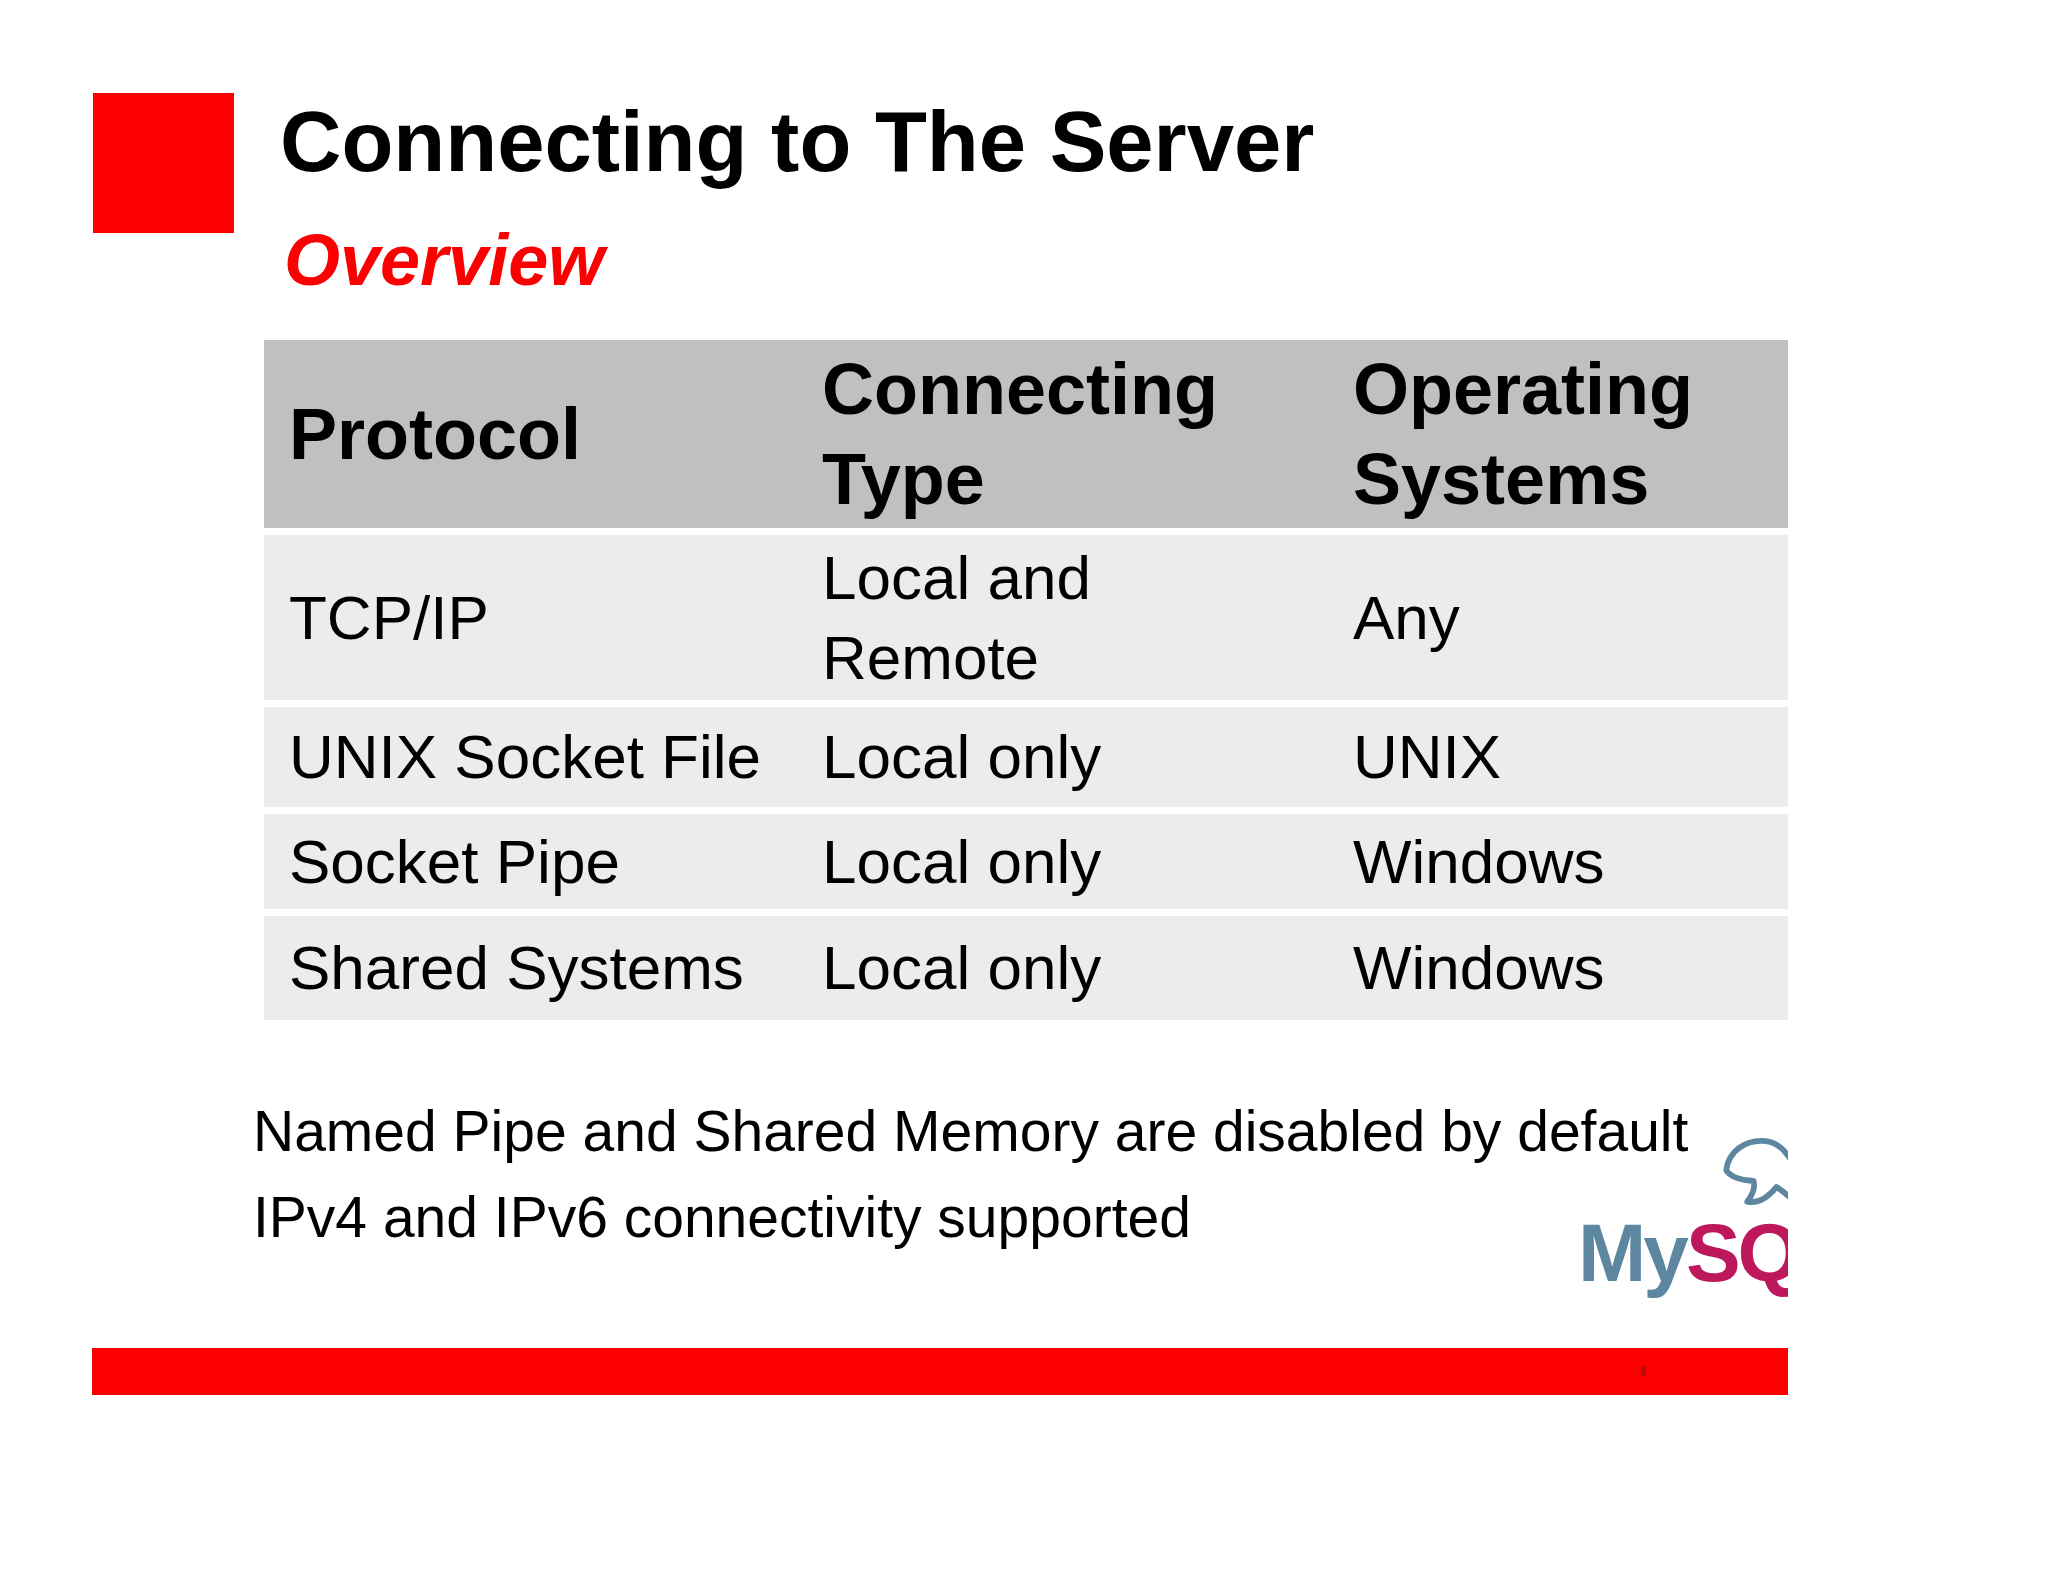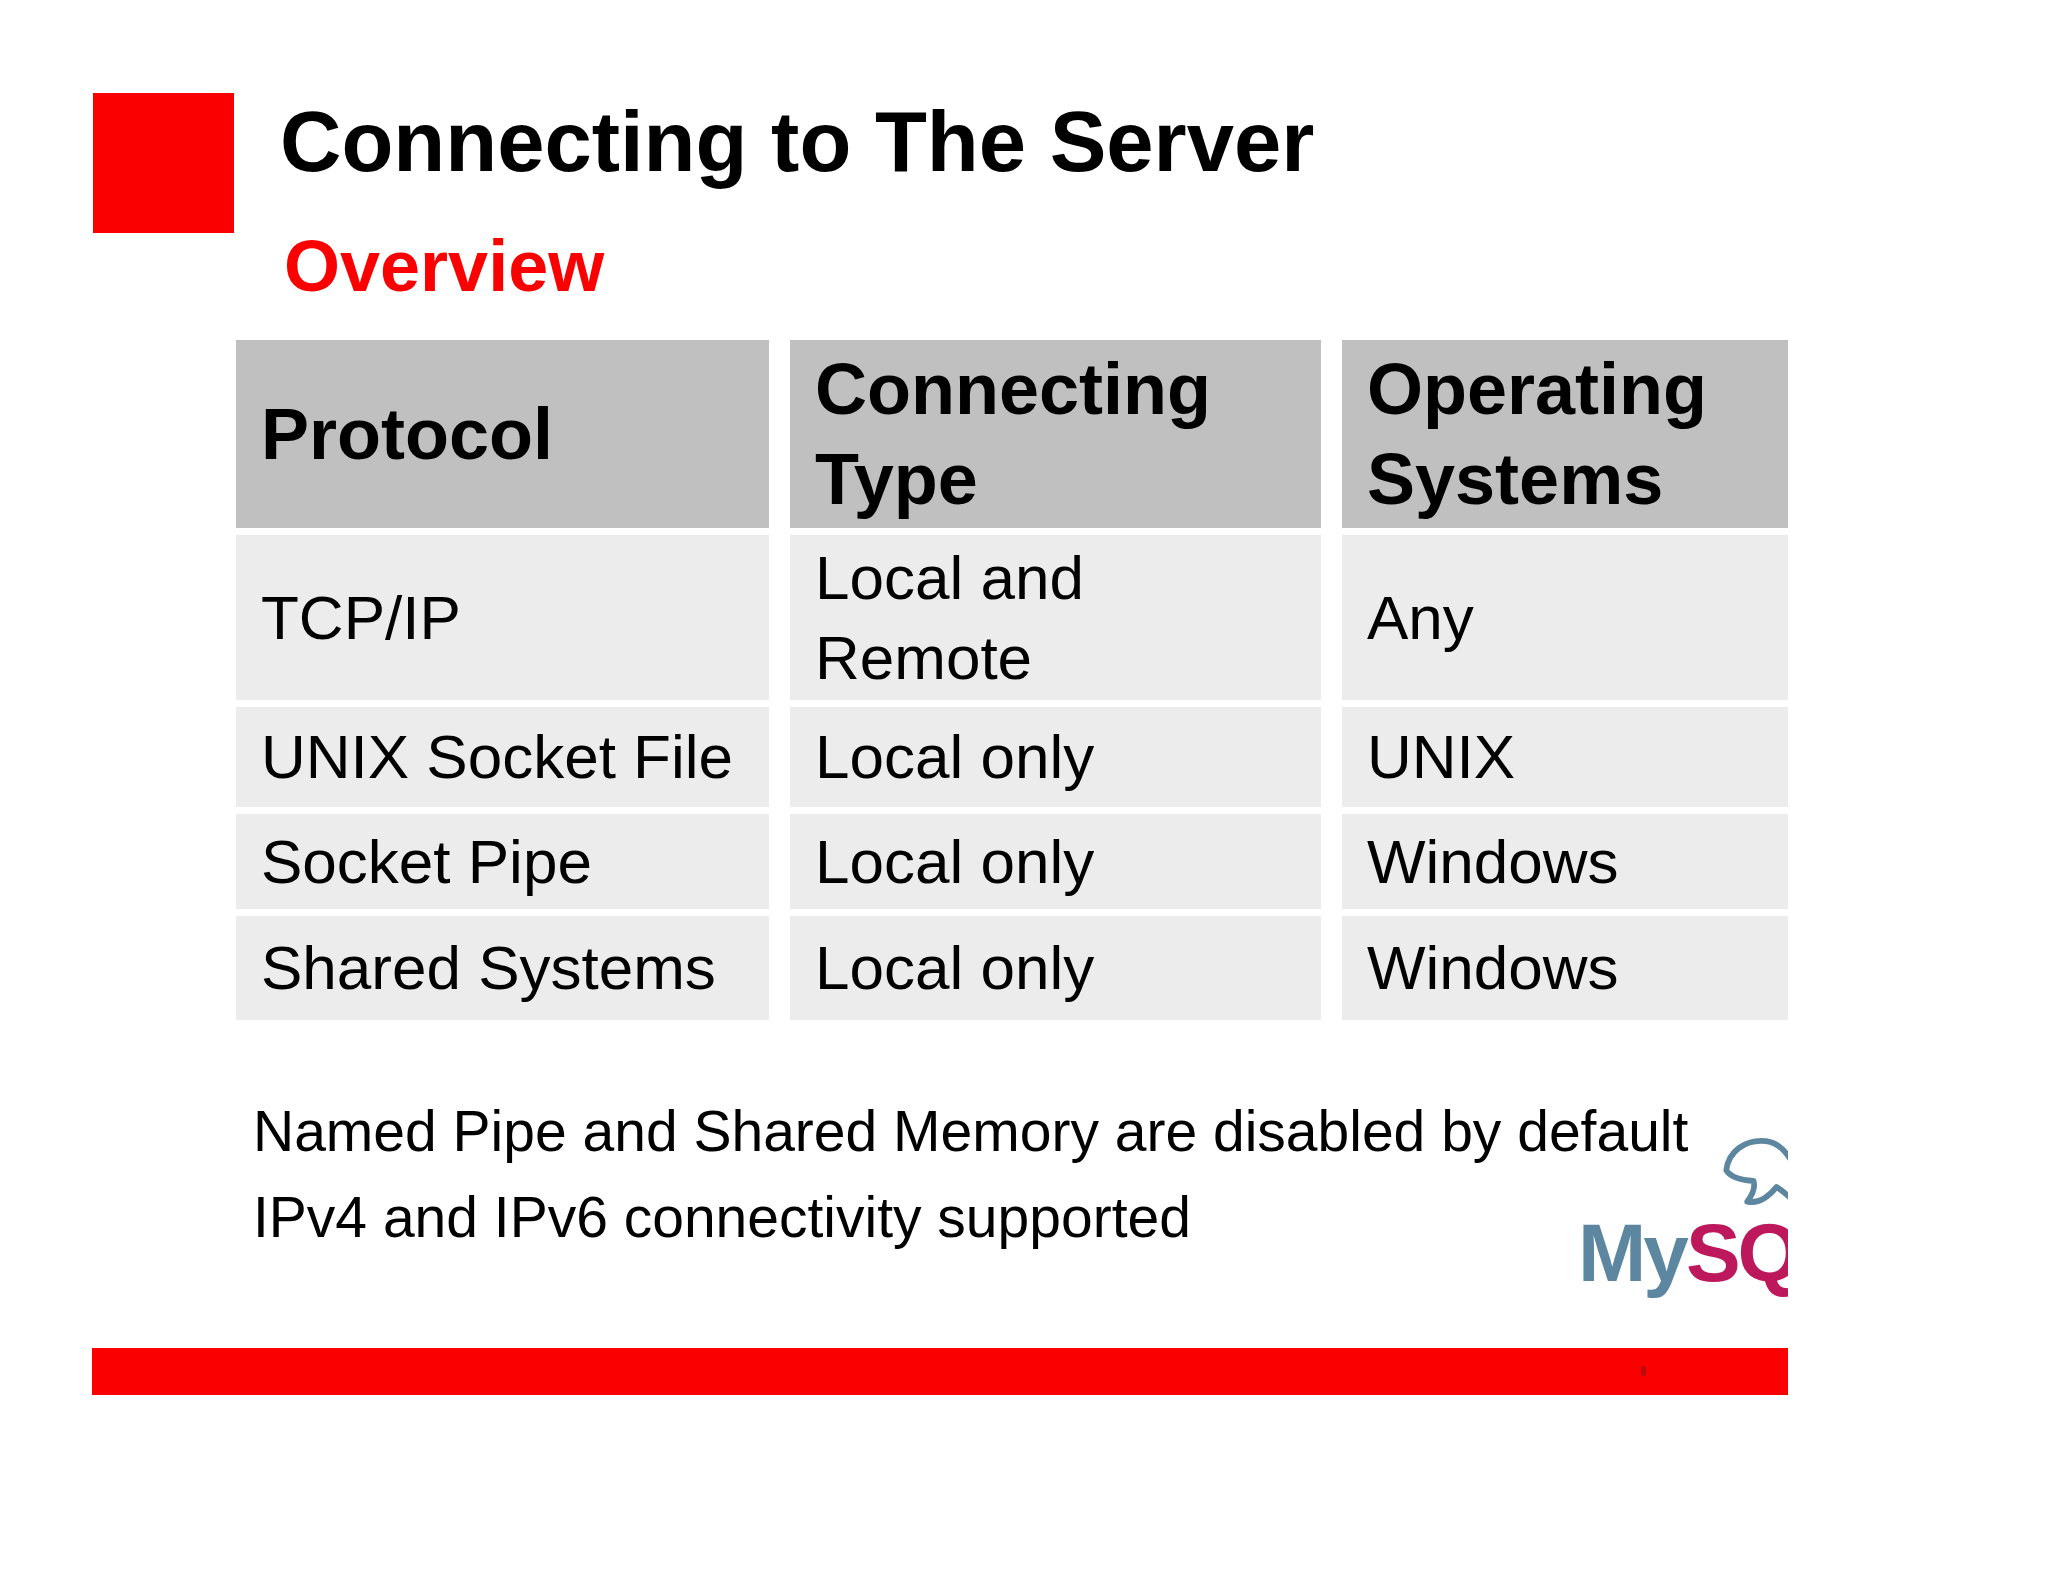--- a/index.html
+++ b/index.html
@@ -2,26 +2,26 @@
 <html><head>
 <meta charset="utf-8">
 <style>
   html,body{margin:0;padding:0;background:#ffffff;}
   body{font-family:"Liberation Sans",sans-serif;}
   .slide{position:relative;width:1788px;height:1582px;background:#ffffff;overflow:hidden;}
 
   .accent-square{position:absolute;left:93px;top:93px;width:141px;height:140px;background:#fb0000;}
 
   .title{position:absolute;left:280px;top:99px;font-size:85px;line-height:1;font-weight:bold;color:#000000;white-space:nowrap;}
-  .subtitle{position:absolute;left:284px;top:230px;font-size:72px;line-height:1;font-weight:bold;color:#fb0000;white-space:nowrap;}
+  .subtitle{position:absolute;left:284px;top:224px;font-size:72px;line-height:1;font-weight:bold;color:#fb0000;white-space:nowrap;font-style:italic;}
 
-  .ptable{position:absolute;left:236px;top:340px;display:grid;
+  .ptable{position:absolute;left:264px;top:340px;display:grid;
           grid-template-columns:533px 531px 536px;
           grid-template-rows:188px 165px 100px 95px 104px;
-          gap:7px 21px;}
+          gap:7px 0;}
   .cell{background:#ececec;display:flex;align-items:center;
         padding:0 34px 0 25px;font-size:62px;line-height:1.28;color:#000000;}
   .th{background:#c0c0c0;font-weight:bold;font-size:72px;line-height:1.25;}
 
   .notes{position:absolute;left:253px;top:1088px;font-size:57px;line-height:86px;color:#000000;}
 
   .logo{position:absolute;left:1570px;top:1120px;width:320px;height:190px;}
   .dolphin{position:absolute;left:150px;top:10px;width:138px;height:112px;}
   .wordmark{position:absolute;left:8px;top:92px;font-size:82px;line-height:1;font-weight:bold;letter-spacing:-3px;white-space:nowrap;}
   .wm-my{color:#5d87a1;}

